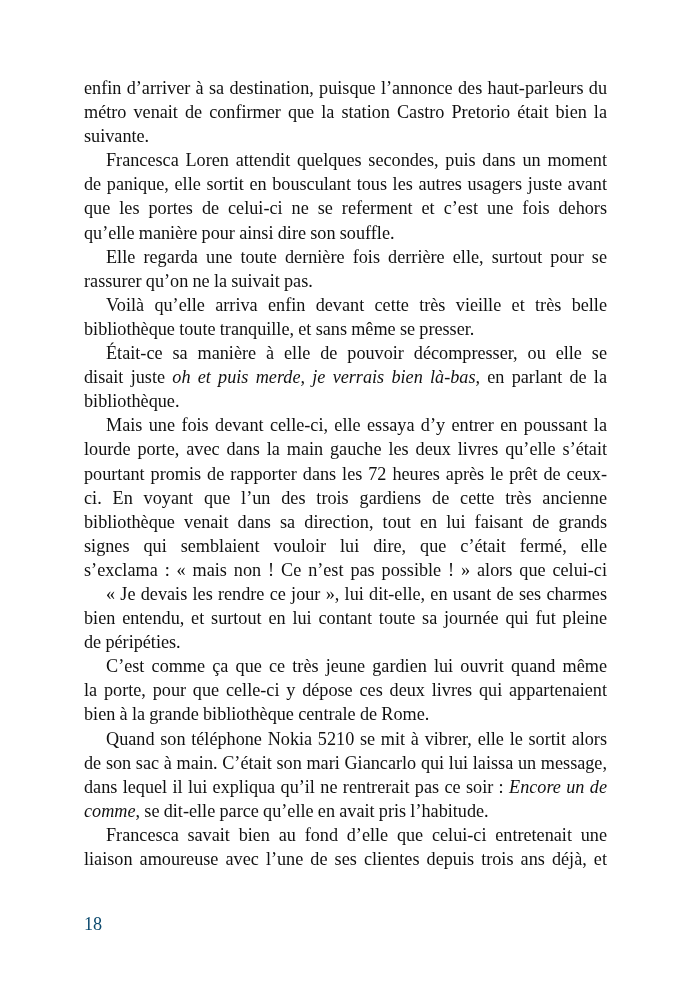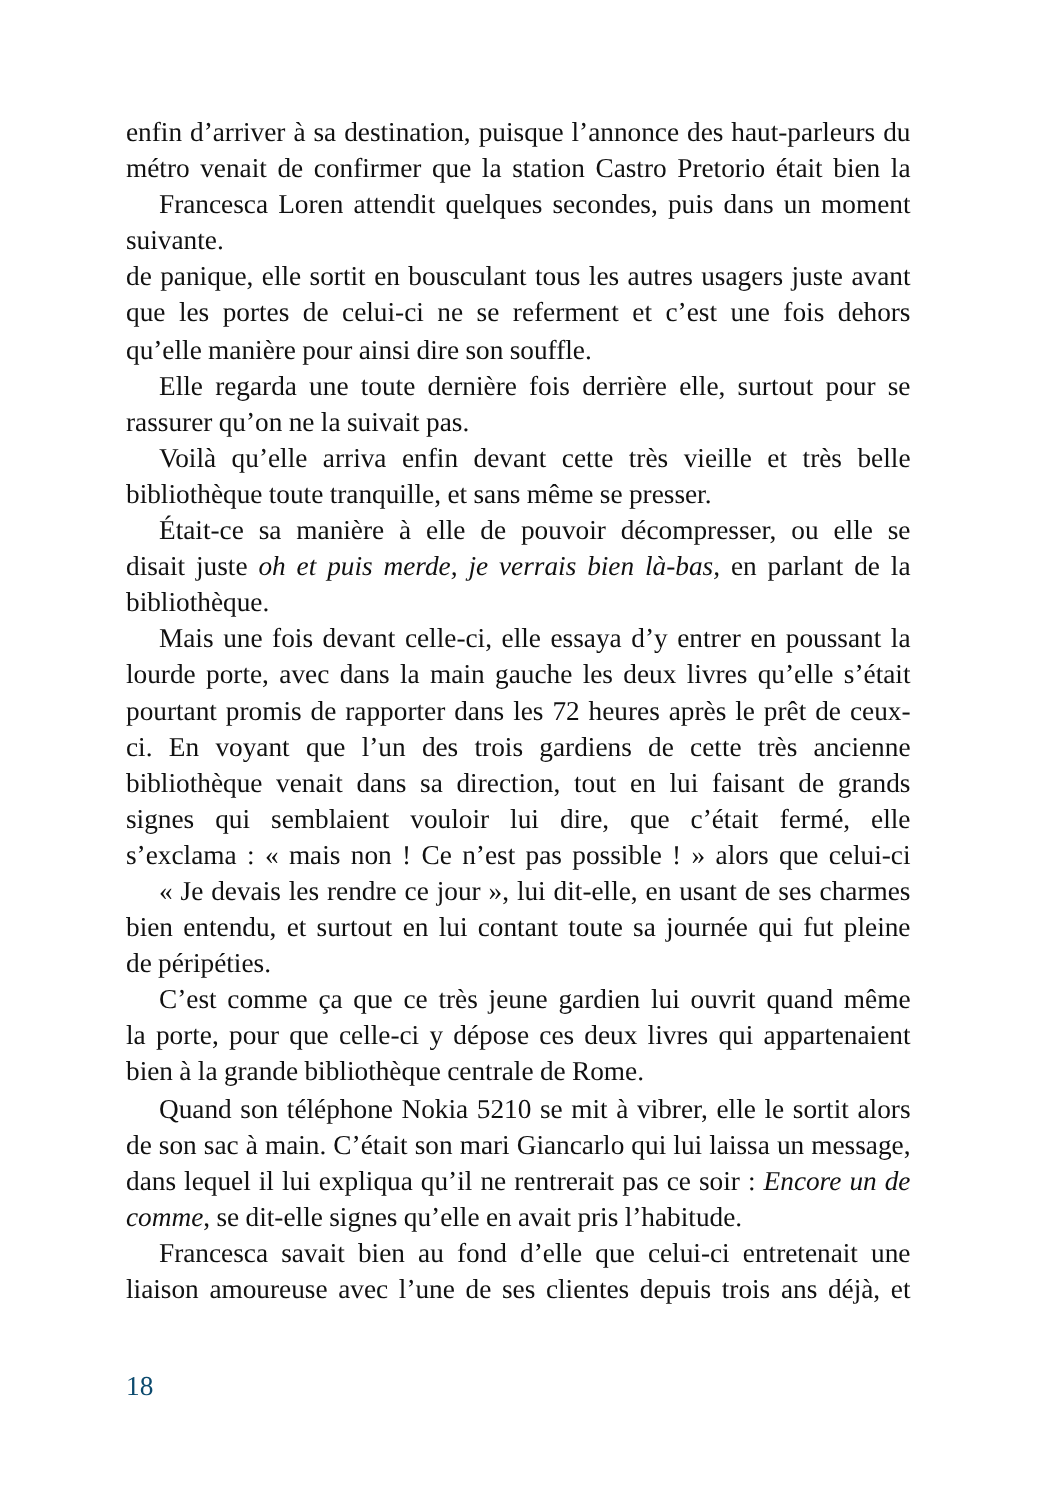--- a/index.html
+++ b/index.html
@@ -24,22 +24,22 @@
     font-size: 18.2px; color: #0c4a6e;
   }
 </style>
 </head>
 <body>
 
 <div class="page">
   <div class="text-block" id="text-block">
       <div class="line"><span>enfin d’arriver à sa destination, puisque l’annonce des haut-parleurs du</span></div>
       <div class="line"><span>métro venait de confirmer que la station Castro Pretorio était bien la</span></div>
+      <div class="line last"><span>suivante.</span></div>
       <div class="line indent"><span>Francesca Loren attendit quelques secondes, puis dans un moment</span></div>
-      <div class="line last"><span>suivante.</span></div>
       <div class="line"><span>de panique, elle sortit en bousculant tous les autres usagers juste avant</span></div>
       <div class="line"><span>que les portes de celui-ci ne se referment et c’est une fois dehors</span></div>
       <div class="line last"><span>qu’elle manière pour ainsi dire son souffle.</span></div>
       <div class="line indent"><span>Elle regarda une toute dernière fois derrière elle, surtout pour se</span></div>
       <div class="line last"><span>rassurer qu’on ne la suivait pas.</span></div>
       <div class="line indent"><span>Voilà qu’elle arriva enfin devant cette très vieille et très belle</span></div>
       <div class="line last"><span>bibliothèque toute tranquille, et sans même se presser.</span></div>
       <div class="line indent"><span>Était-ce sa manière à elle de pouvoir décompresser, ou elle se</span></div>
       <div class="line"><span>disait juste </span><em>oh et puis merde, je verrais bien là-bas,</em><span> en parlant de la</span></div>
       <div class="line last"><span>bibliothèque.</span></div>
@@ -52,18 +52,18 @@
       <div class="line"><span>s’exclama : « mais non ! Ce n’est pas possible ! » alors que celui-ci</span></div>
       <div class="line indent"><span>« Je devais les rendre ce jour », lui dit-elle, en usant de ses charmes</span></div>
       <div class="line"><span>bien entendu, et surtout en lui contant toute sa journée qui fut pleine</span></div>
       <div class="line last"><span>de péripéties.</span></div>
       <div class="line indent"><span>C’est comme ça que ce très jeune gardien lui ouvrit quand même</span></div>
       <div class="line"><span>la porte, pour que celle-ci y dépose ces deux livres qui appartenaient</span></div>
       <div class="line last"><span>bien à la grande bibliothèque centrale de Rome.</span></div>
       <div class="line indent"><span>Quand son téléphone Nokia 5210 se mit à vibrer, elle le sortit alors</span></div>
       <div class="line"><span>de son sac à main. C’était son mari Giancarlo qui lui laissa un message,</span></div>
       <div class="line"><span>dans lequel il lui expliqua qu’il ne rentrerait pas ce soir : </span><em>Encore un de</em></div>
-      <div class="line last"><em>comme</em><span>, se dit-elle signes qu’elle en avait pris l’habitude.</span></div>
+      <div class="line last"><em>comme</em><span>, se dit-elle parce qu’elle en avait pris l’habitude.</span></div>
       <div class="line indent"><span>Francesca savait bien au fond d’elle que celui-ci entretenait une</span></div>
       <div class="line"><span>liaison amoureuse avec l’une de ses clientes depuis trois ans déjà, et</span></div>
     </div>
   <div class="page-number">18</div>
 </div>
 
 </body></html>

